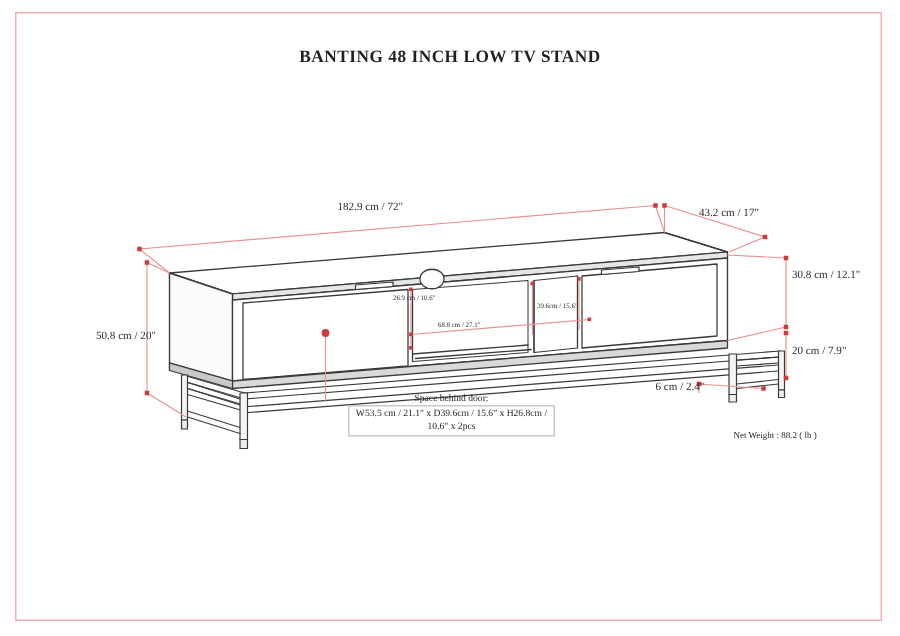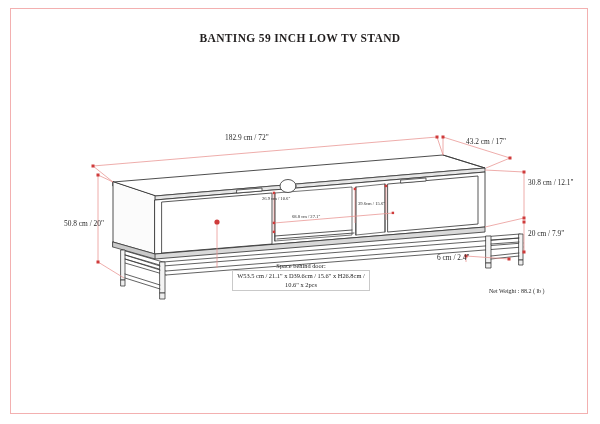--- a/index.html
+++ b/index.html
@@ -88,21 +88,21 @@
     text-align: center;
     font-size: 6.4px;
     color: #242424;
   }
 </style>
 </head>
 <body>
 
 <div id="page-frame"></div>
 
-<div id="title">BANTING 59 INCH LOW TV STAND</div>
+<div id="title">BANTING 48 INCH LOW TV STAND</div>
 
 <div id="stage">
 
   <svg class="layer" viewBox="0 0 600 424">
     <g fill="none" stroke="#3a3a3a" stroke-width="0.85" stroke-linejoin="round" stroke-linecap="round">
 
       <g>
         <polygon points="113,182 443,155 485,168 155,196" fill="#ffffff" stroke="#3a3a3a" stroke-width="0.9"></polygon>
 
         <polygon points="113,182 155,196 155,200 113,186" fill="#f2f2f2" stroke="#3a3a3a" stroke-width="0.8"></polygon>

